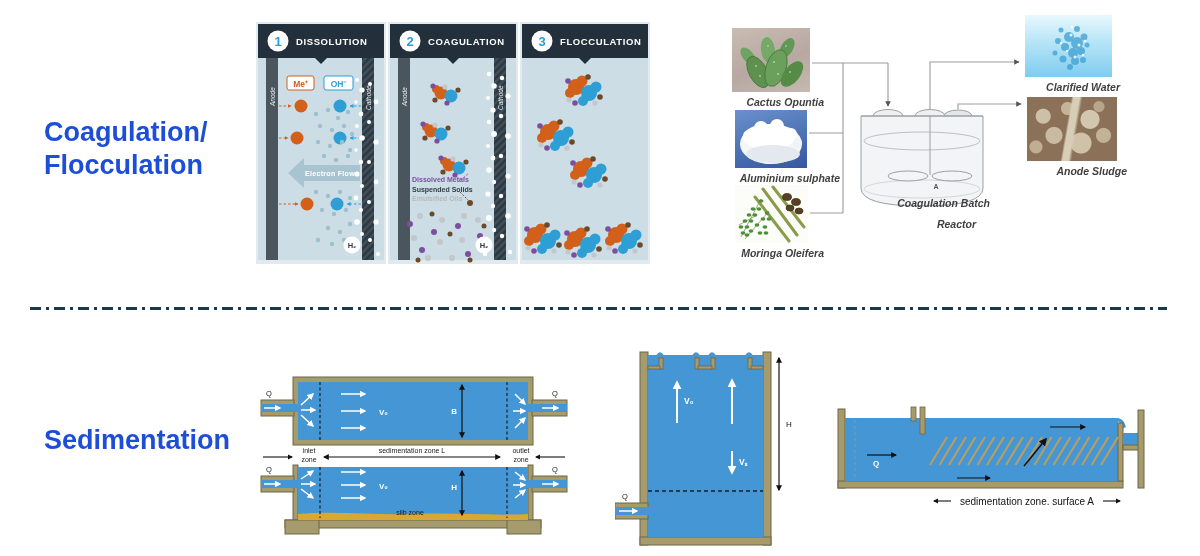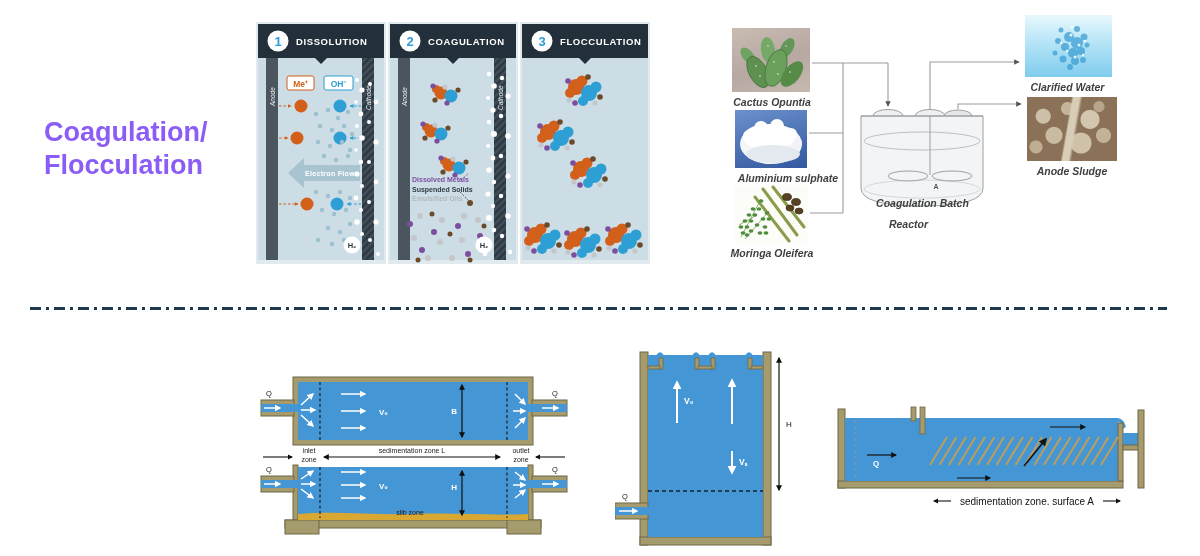--- a/index.html
+++ b/index.html
@@ -1,40 +1,40 @@
 <!DOCTYPE html>
 <html><head>
 <meta charset="utf-8">
 <style>
   html,body{margin:0;padding:0;background:#fff;}
   .canvas{position:relative;width:1200px;height:556px;background:#ffffff;overflow:hidden;
           font-family:"Liberation Sans",sans-serif;}
   .abs{position:absolute;}
-  .sec-title{position:absolute;font-size:27px;font-weight:bold;color:#8b5cf6;line-height:1.22;}
+  .sec-title{position:absolute;font-size:27px;font-weight:bold;color:#1d4ed8;line-height:1.22;}
   .divider{position:absolute;left:30px;top:307px;width:1137px;height:3px;
     background:repeating-linear-gradient(90deg,#1d3a4d 0 11px,transparent 11px 16px,#1d3a4d 16px 19px,transparent 19px 24px);}
   .flow{position:absolute;left:720px;top:13px;width:410px;height:258px;}
   .photo{position:absolute;overflow:hidden;}
   .photo svg{display:block;}
   .cactus-bg{background:linear-gradient(160deg,#c9bcb2,#b7a8a2 55%,#c6b9ae);}
   .alum-bg{background:linear-gradient(165deg,#6b90cc,#33589f);}
   .moringa-bg{background:#fcfcf8;}
   .clar-bg{background:linear-gradient(180deg,#e8f8fd 0%,#b5e4f7 45%,#7fccee 100%);}
   .sludge-bg{background:
      linear-gradient(100deg,transparent 44%,#d8cdb6 46% 52%,transparent 55%),
      radial-gradient(circle at 18% 30%,#cdc0a8 0 7px,transparent 8px),
      radial-gradient(circle at 45% 18%,#c4b49a 0 6px,transparent 7px),
      radial-gradient(circle at 70% 35%,#d2c6ae 0 9px,transparent 10px),
      radial-gradient(circle at 30% 60%,#c9bba1 0 8px,transparent 9px),
      radial-gradient(circle at 60% 72%,#cfc2a9 0 10px,transparent 11px),
      radial-gradient(circle at 85% 60%,#c2b296 0 7px,transparent 8px),
      radial-gradient(circle at 10% 78%,#bfae93 0 6px,transparent 7px),
      radial-gradient(circle at 80% 15%,#b8a68c 0 5px,transparent 6px),
      #8b7158;}
-  .cap{position:absolute;font-size:10.5px;font-weight:bold;font-style:italic;color:#3f3f3f;text-align:center;}
+  .cap{position:absolute;font-size:10.5px;font-weight:bold;font-style:italic;color:#3f3f3f;text-align:right;}
   
   text{font-family:"Liberation Sans",sans-serif;}
   .pnum{font-size:13px;font-weight:bold;fill:#2f9bd6;text-anchor:middle;}
   .ptitle{font-size:9.5px;font-weight:bold;fill:#ffffff;letter-spacing:.6px;}
   .vlab{font-size:6.5px;font-style:italic;fill:#e8edf0;}
   .melab{font-size:8.5px;font-weight:bold;text-anchor:middle;}
   .eflow{font-size:7px;font-weight:bold;fill:#ffffff;text-anchor:middle;letter-spacing:.3px;}
   .h2lab{font-size:7.5px;font-weight:bold;fill:#2c3840;text-anchor:middle;}
   .leg{font-size:7px;font-weight:bold;}
   .qlab{font-size:7.5px;fill:#1a1a1a;text-anchor:middle;}
@@ -53,20 +53,21 @@
 </style>
 </head>
 <body>
 
 <div class="canvas">
 
   <div class="sec-title" style="left:44px;top:116px;">
     <div>Coagulation/</div>
     <div>Flocculation</div>
   </div>
+  <div class="sec-title" style="left:44px;top:424px;">Sedimentation</div>
 
   <div class="divider"></div>
 
   <svg class="abs" style="left:256px;top:14px;" width="400" height="250" viewBox="0 0 400 250">
     <defs>
       <pattern id="hatchC" width="5" height="5" patternUnits="userSpaceOnUse" patternTransform="rotate(45)">
         <rect width="5" height="5" fill="#2d3942"></rect>
         <line x1="2.5" y1="0" x2="2.5" y2="5" stroke="#46535d" stroke-width="2"></line>
       </pattern>
       <marker id="mOr" viewBox="0 0 8 8" refX="7" refY="4" markerWidth="4" markerHeight="4" orient="auto">

